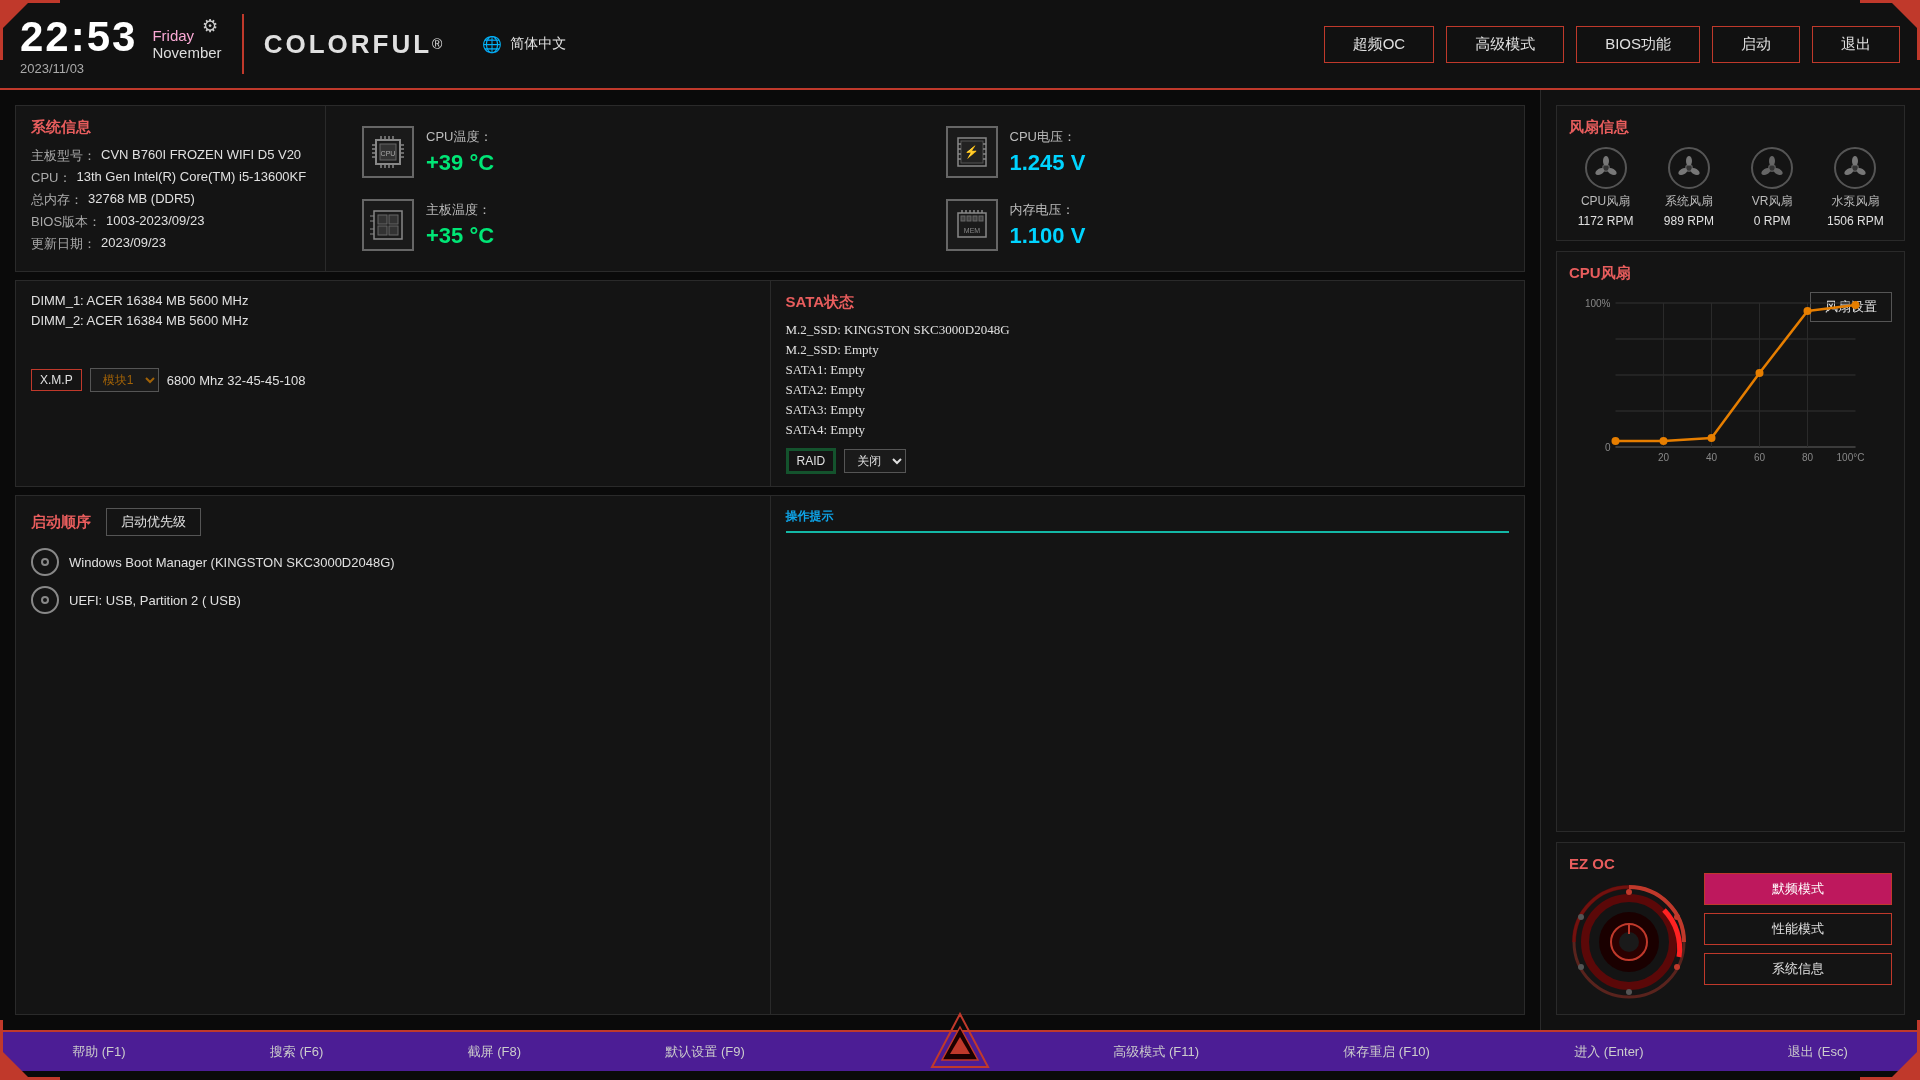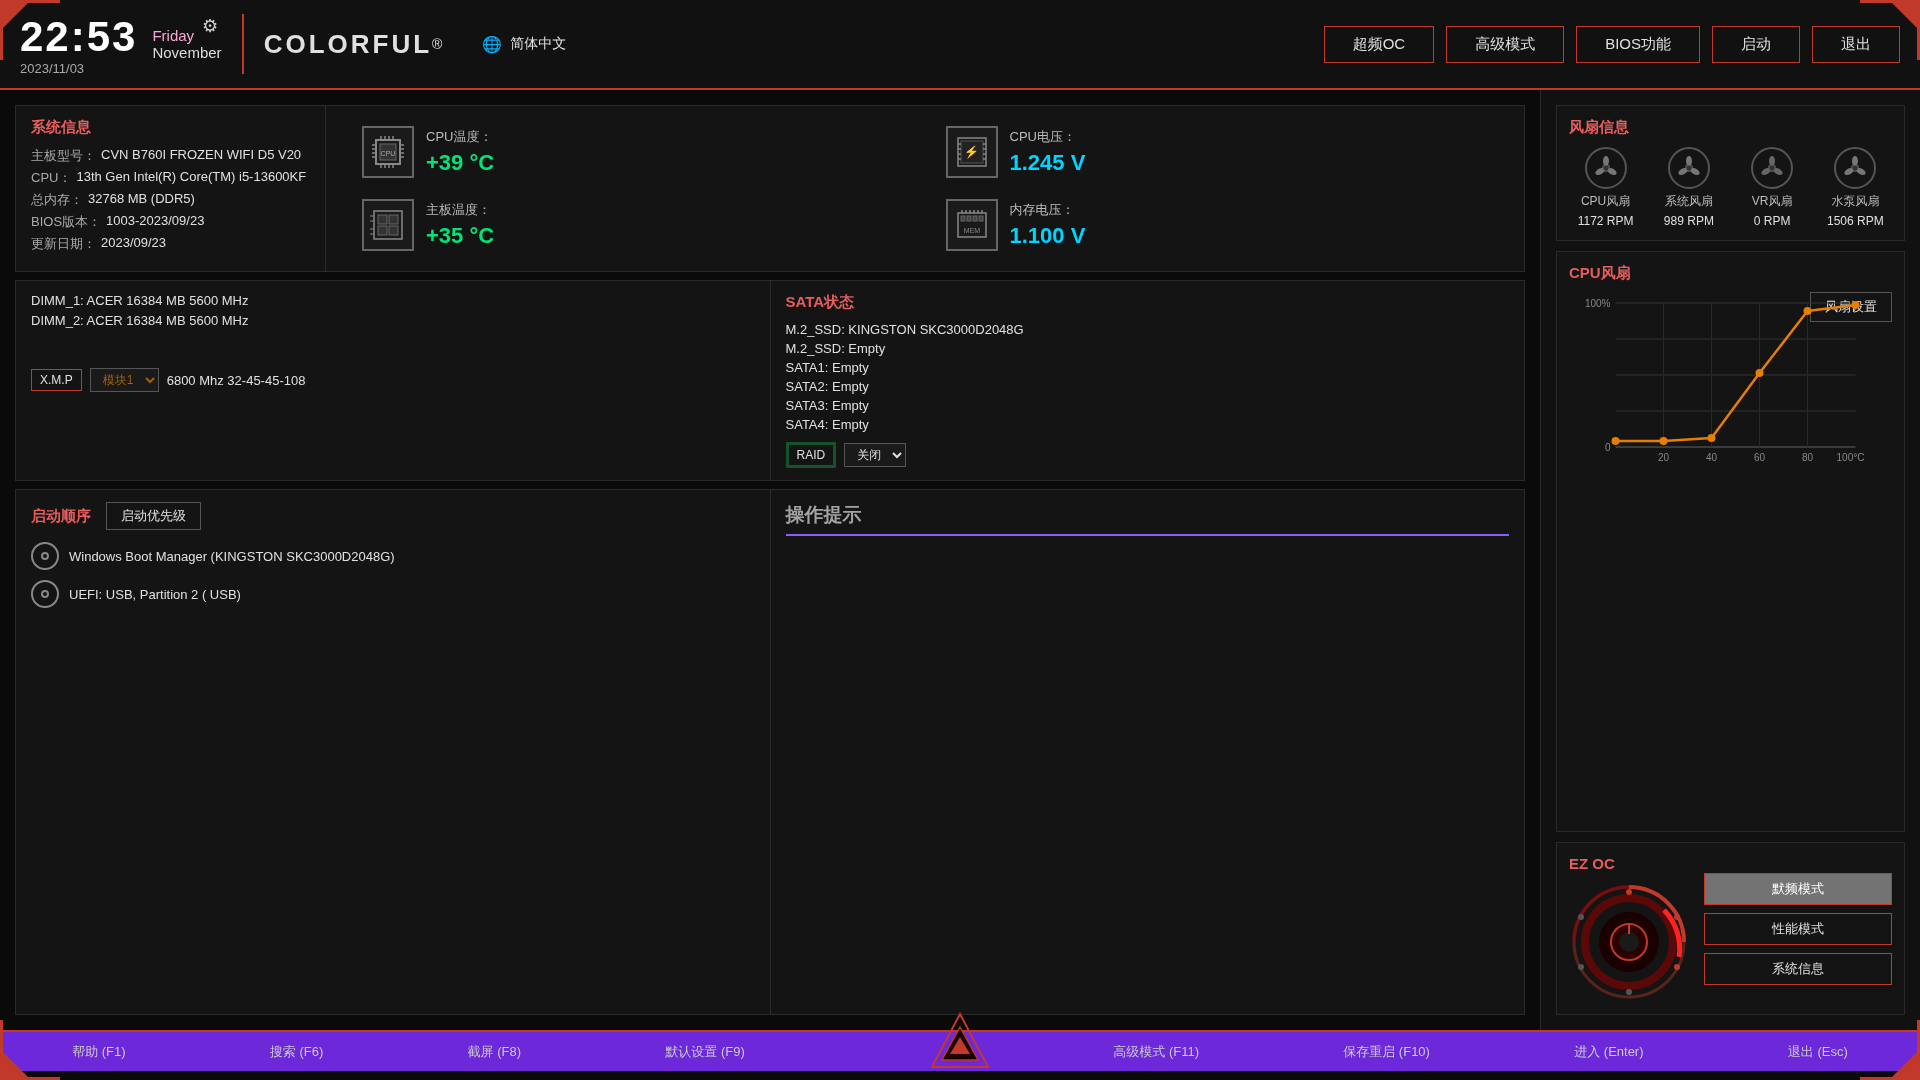--- a/index.html
+++ b/index.html
@@ -203,20 +203,21 @@
     .mem-row {
       margin-bottom: 5px;
       font-size: 13px;
       color: #e0e0e0;
     }
 
     .sata-row {
       margin-bottom: 4px;
       font-size: 13px;
       color: #e0e0e0;
+      font-family: Liberation Serif, serif;
     }
 
     .boot-item {
       display: flex;
       align-items: center;
       gap: 10px;
       margin-bottom: 10px;
     }
 
     
@@ -330,28 +331,28 @@
       background: transparent;
       border: 1px solid #c0392b;
       color: #e0e0e0;
       padding: 6px 12px;
       font-size: 13px;
       cursor: pointer;
       text-align: center;
     }
 
     .ezoc-btn.active {
-      background: #737373;
+      background: #be185d;
       color: #fff;
     }
 
     
     .bottom-bar {
       height: 41px;
-      background: #6d28d9;
+      background: #4c1d95;
       border-top: 2px solid #c0392b;
       display: flex;
       align-items: center;
       justify-content: space-around;
     }
 
     .bottom-item {
       display: flex;
       align-items: center;
       gap: 5px;
@@ -593,21 +594,21 @@
 
         <div class="boot-item">
           <div style="width:28px;height:28px;border:2px solid #888;border-radius:50%;display:flex;align-items:center;justify-content:center;">
             <div style="width:8px;height:8px;border:2px solid #888;border-radius:50%;"></div>
           </div>
           <span>UEFI:  USB, Partition 2 ( USB)</span>
         </div>
       </div>
 
       <div style="flex:1;padding:12px 15px;">
-        <div style="color:#a3a3a3;font-size:19px;font-weight:bold;border-bottom:2px solid #8b5cf6;padding-bottom:6px;margin-bottom:8px;">操作提示</div>
+        <div style="color:#0ea5e9;font-size:12px;font-weight:bold;border-bottom:2px solid #14b8a6;padding-bottom:6px;margin-bottom:8px;">操作提示</div>
       </div>
 
     </div>
 
   </div>
 
   <div class="right-panel">
 
     <div class="fan-info-section">
       <div class="section-title">风扇信息</div>

